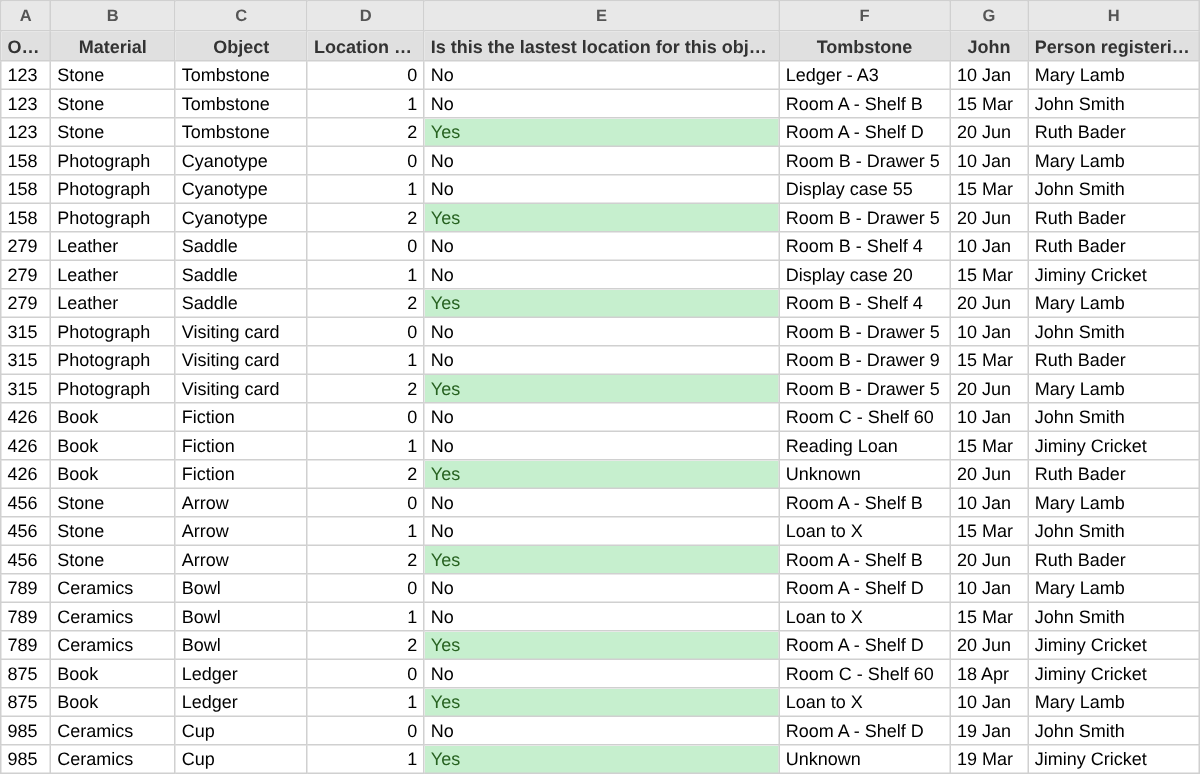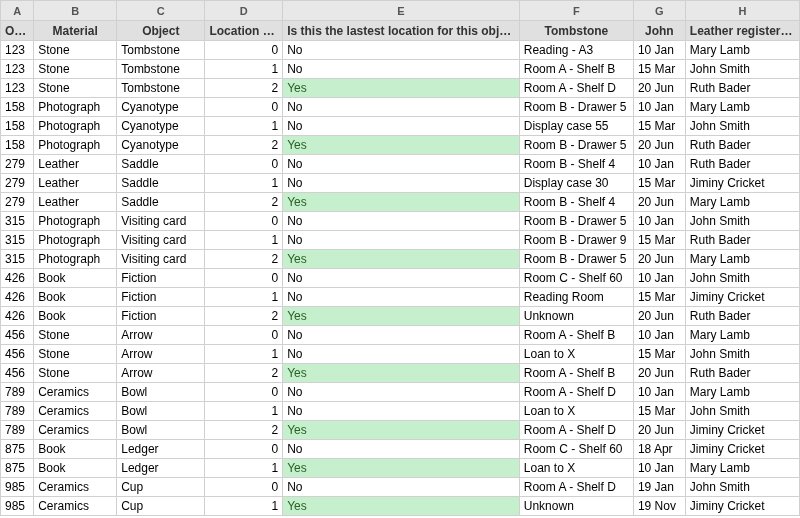--- a/index.html
+++ b/index.html
@@ -81,31 +81,31 @@
       <th class="col-h">H</th>
     </tr>
     <tr class="header-row">
       <th class="col-a">Object #</th>
       <th class="col-b">Material</th>
       <th class="col-c">Object</th>
       <th class="col-d">Location history</th>
       <th class="col-e">Is this the lastest location for this object?</th>
       <th class="col-f">Tombstone</th>
       <th class="col-g">John</th>
-      <th class="col-h">Leather registering</th>
+      <th class="col-h">Person registering</th>
     </tr>
   </thead>
   <tbody id="table-body">
   <tr>
         <td>123</td>
         <td>Stone</td>
         <td>Tombstone</td>
         <td style="text-align: right;">0</td>
         <td>No</td>
-        <td>Reading - A3</td>
+        <td>Ledger - A3</td>
         <td>10 Jan</td>
         <td>Mary Lamb</td>
       </tr>
       <tr>
         <td>123</td>
         <td>Stone</td>
         <td>Tombstone</td>
         <td style="text-align: right;">1</td>
         <td>No</td>
         <td>Room A - Shelf B</td>
@@ -161,21 +161,21 @@
         <td>Room B - Shelf 4</td>
         <td>10 Jan</td>
         <td>Ruth Bader</td>
       </tr>
       <tr>
         <td>279</td>
         <td>Leather</td>
         <td>Saddle</td>
         <td style="text-align: right;">1</td>
         <td>No</td>
-        <td>Display case 30</td>
+        <td>Display case 20</td>
         <td>15 Mar</td>
         <td>Jiminy Cricket</td>
       </tr>
       <tr>
         <td>279</td>
         <td>Leather</td>
         <td>Saddle</td>
         <td style="text-align: right;">2</td>
         <td style="background: rgb(198, 239, 206); color: rgb(39, 98, 33);">Yes</td>
         <td>Room B - Shelf 4</td>
@@ -221,21 +221,21 @@
         <td>Room C - Shelf 60</td>
         <td>10 Jan</td>
         <td>John Smith</td>
       </tr>
       <tr>
         <td>426</td>
         <td>Book</td>
         <td>Fiction</td>
         <td style="text-align: right;">1</td>
         <td>No</td>
-        <td>Reading Room</td>
+        <td>Reading Loan</td>
         <td>15 Mar</td>
         <td>Jiminy Cricket</td>
       </tr>
       <tr>
         <td>426</td>
         <td>Book</td>
         <td>Fiction</td>
         <td style="text-align: right;">2</td>
         <td style="background: rgb(198, 239, 206); color: rgb(39, 98, 33);">Yes</td>
         <td>Unknown</td>
@@ -332,17 +332,17 @@
         <td>19 Jan</td>
         <td>John Smith</td>
       </tr>
       <tr>
         <td>985</td>
         <td>Ceramics</td>
         <td>Cup</td>
         <td style="text-align: right;">1</td>
         <td style="background: rgb(198, 239, 206); color: rgb(39, 98, 33);">Yes</td>
         <td>Unknown</td>
-        <td>19 Nov</td>
+        <td>19 Mar</td>
         <td>Jiminy Cricket</td>
       </tr>
     </tbody>
 </table>
 
 </body></html>

